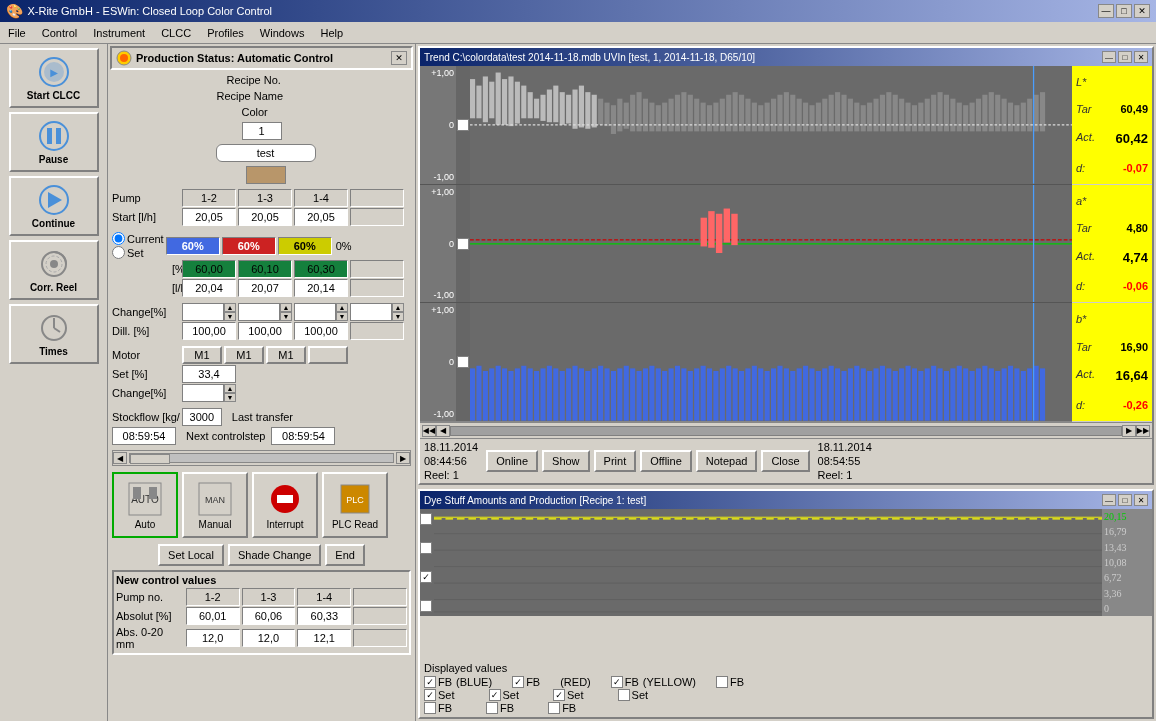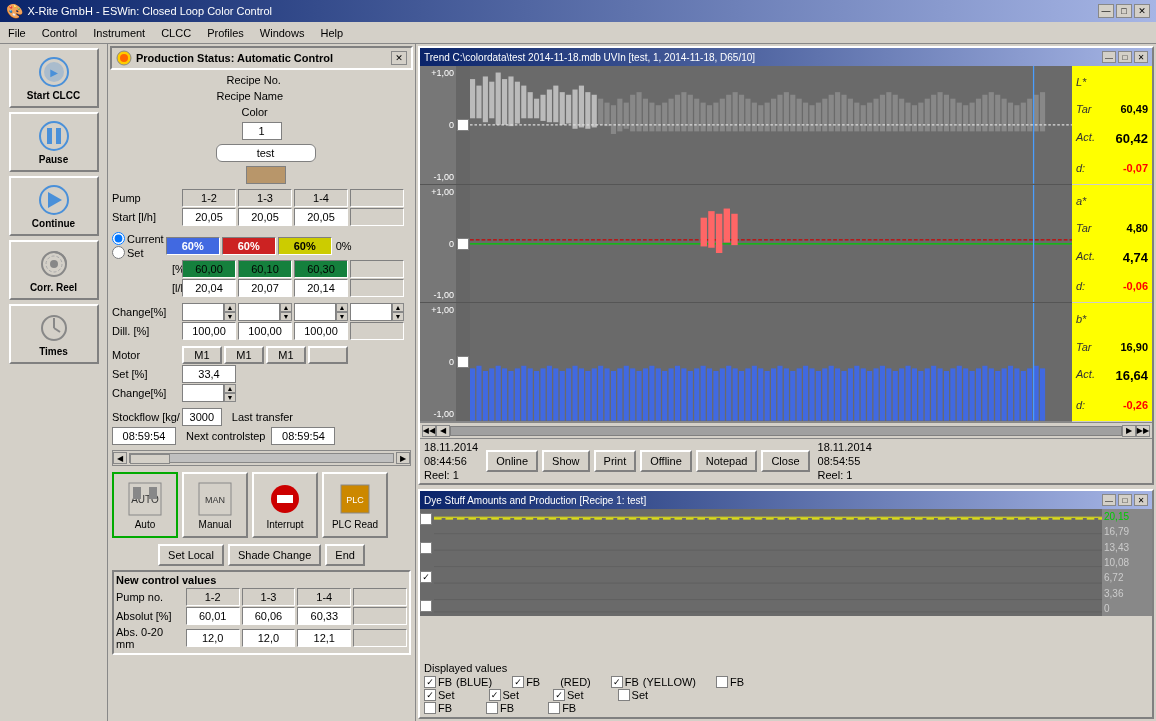--- a/index.html
+++ b/index.html
@@ -394,20 +394,21 @@
       border: 2px solid;
       border-color: #ffffff #808080 #808080 #ffffff;
       margin: 2px;
       display: flex;
       flex-direction: column;
     }
 
     .dye-content {
       display: flex;
       flex: 1;
+      font-family: Liberation Serif, serif;
     }
     .dye-chart-area {
       flex: 1;
       background: #888;
       position: relative;
     }
     .dye-labels-right {
       width: 50px;
       background: #888;
       display: flex;

